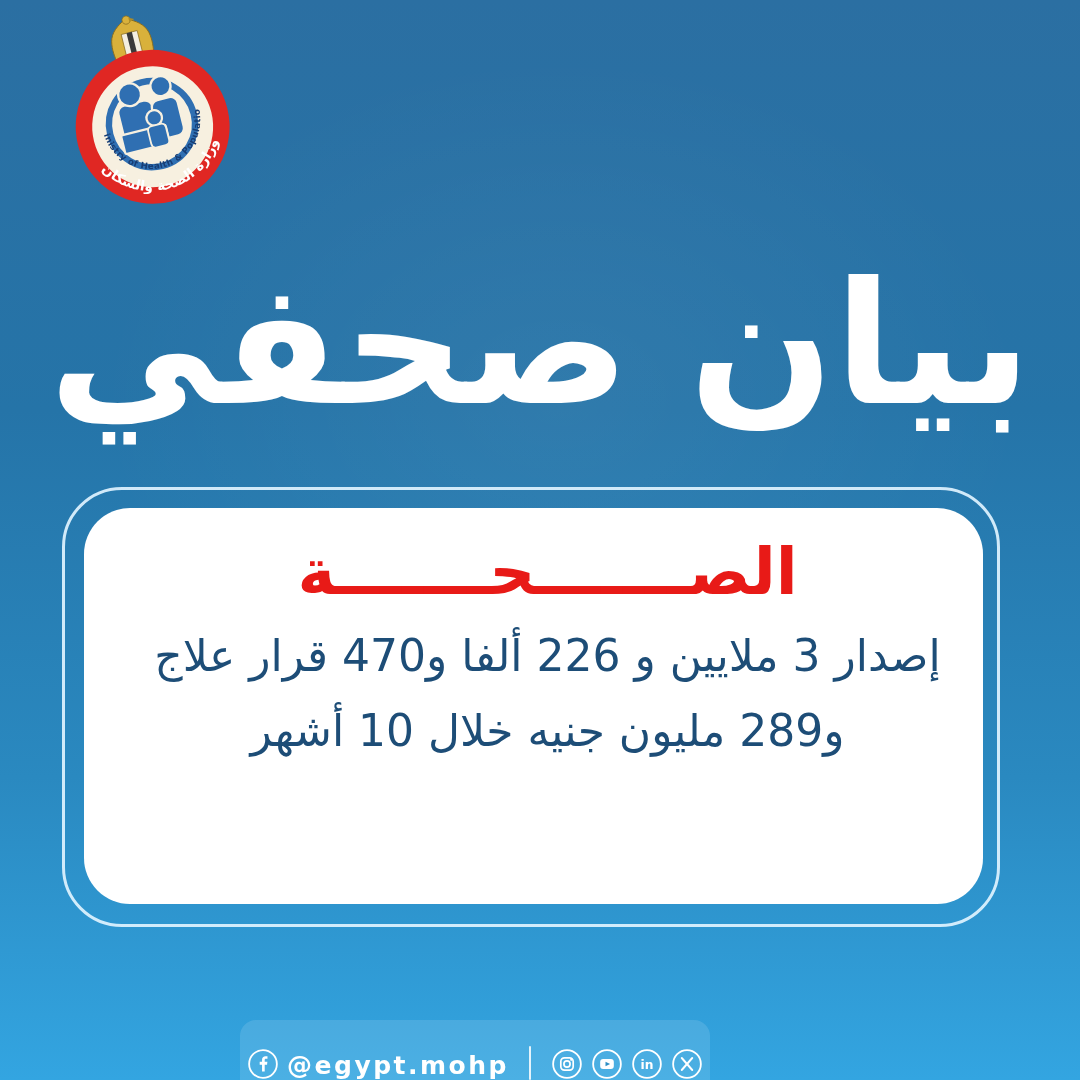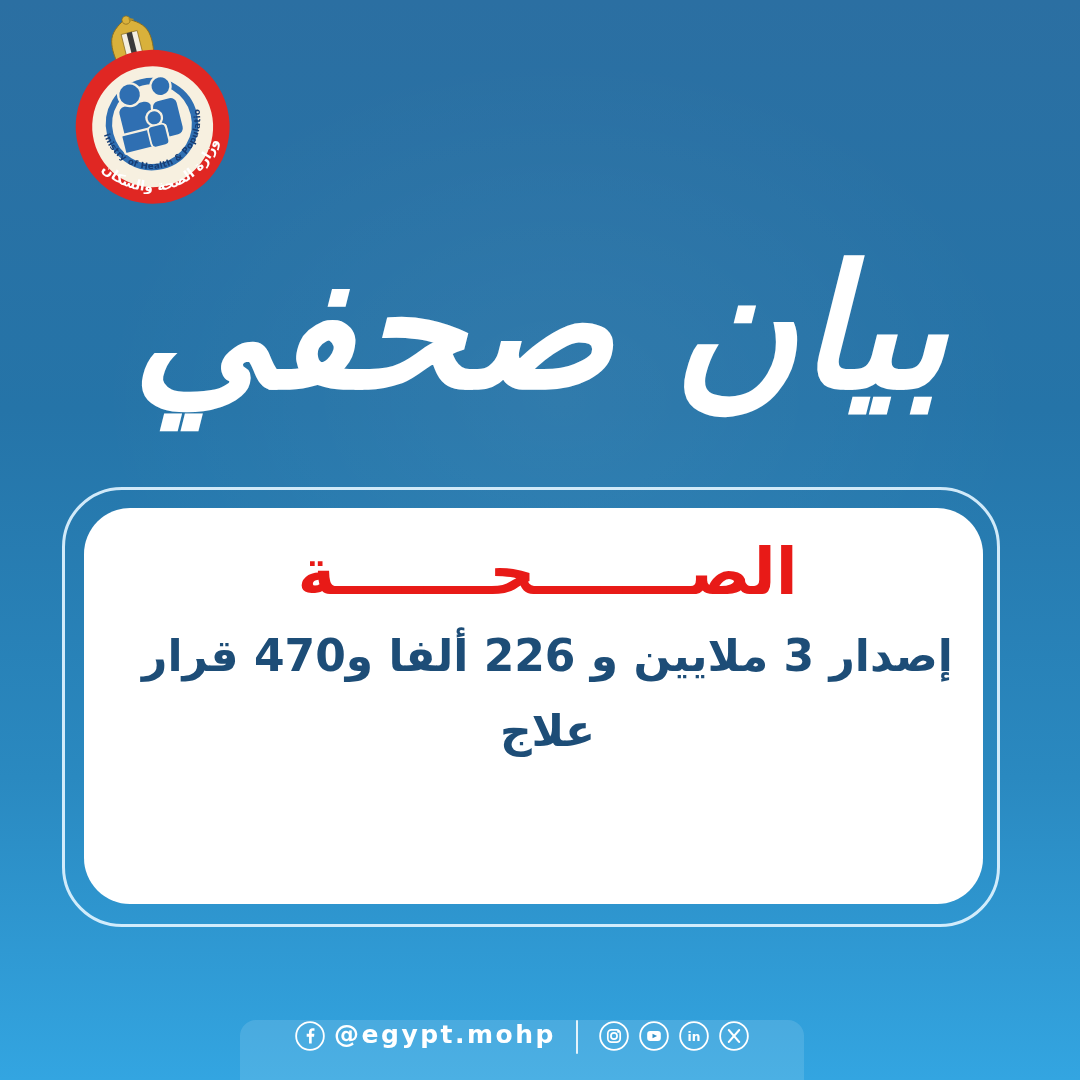--- a/index.html
+++ b/index.html
@@ -11,52 +11,51 @@
   .canvas::before{
     content:"";position:absolute;inset:0;
     background:radial-gradient(62% 46% at 52% 37%, rgba(255,255,255,0.05), rgba(0,0,0,0) 70%);
     pointer-events:none;
   }
   
   .logo{position:absolute;left:58px;top:8px;width:184px;height:196px;}
   .logo svg{width:100%;height:100%;display:block;}
   
   .title{
-    position:absolute;left:0;right:0;top:218px;margin:0;
+    position:absolute;left:0;right:0;top:218px;margin:16px;
     text-align:center;direction:rtl;
     color:#ffffff;font-weight:bold;font-size:170px;line-height:1.3;
     letter-spacing:0;
-    font-style:italic;
   }
   
   .card-outline{
     position:absolute;left:62px;top:487px;width:938px;height:440px;
     border:3px solid rgba(223,243,255,0.92);border-radius:60px;
     box-sizing:border-box;
   }
   .card{
     position:absolute;left:84px;top:508px;width:899px;height:396px;
     background:#ffffff;border-radius:46px;
     text-align:center;direction:rtl;box-sizing:border-box;
     padding-top:26px;
     padding-left:28px;
   }
   .card-heading{
     margin:0;color:#e81a17;font-weight:bold;font-size:64px;line-height:1.2;
   }
   .card-body{margin-top:8px;}
   .body-line{
-    margin:0;color:#1d4d77;font-weight:bold;font-size:44px;line-height:1.70;
+    margin:0;color:#1d4d77;font-weight:normal;font-size:44px;line-height:1.70;
   }
   
   .footer{
-    position:absolute;left:240px;top:1020px;width:564px;height:60px;
+    position:absolute;left:240px;top:1020px;width:470px;height:60px;
     background:rgba(255,255,255,0.12);
     border-radius:16px 16px 0 0;
-    display:flex;align-items:flex-start;justify-content:center;gap:8px;
+    display:flex;align-items:flex-end;justify-content:center;gap:8px;
     color:#ffffff;
   }
   .handle{
     font-weight:bold;font-size:25px;letter-spacing:2.5px;white-space:nowrap;
   }
   .icon{width:32px;height:32px;display:inline-flex;}
   .icon svg{width:100%;height:100%;display:block;}
   .sep{
     width:2px;height:34px;background:rgba(255,255,255,0.85);
     margin:0 12px;border-radius:1px;
@@ -109,20 +108,21 @@
     </svg>
   </div>
 
   <h1 class="title">بيان صحفي</h1>
 
   <div class="card-outline"></div>
   <div class="card">
     <h2 class="card-heading">الصـــــــحـــــــة</h2>
     <div class="card-body">
       <p class="body-line">إصدار 3 ملايين و 226 ألفا و470 قرار علاج</p>
+      <p class="body-line">و289 مليون جنيه خلال 10 أشهر</p>
     </div>
   </div>
 
   <div class="footer">
     <span class="icon">
       <svg viewBox="0 0 30 30">
         <circle cx="15" cy="15" r="13" fill="none" stroke="#ffffff" stroke-width="1.7"></circle>
         <path d="M16.6 22 L16.6 15.6 L18.8 15.6 L19.1 13 L16.6 13 L16.6 11.4 C16.6 10.6 16.9 10.1 17.9 10.1 L19.2 10.1 L19.2 7.8 C19 7.8 18.2 7.7 17.3 7.7 C15.4 7.7 14.1 8.9 14.1 11.1 L14.1 13 L11.9 13 L11.9 15.6 L14.1 15.6 L14.1 22 Z" fill="#ffffff"></path>
       </svg>
     </span>

